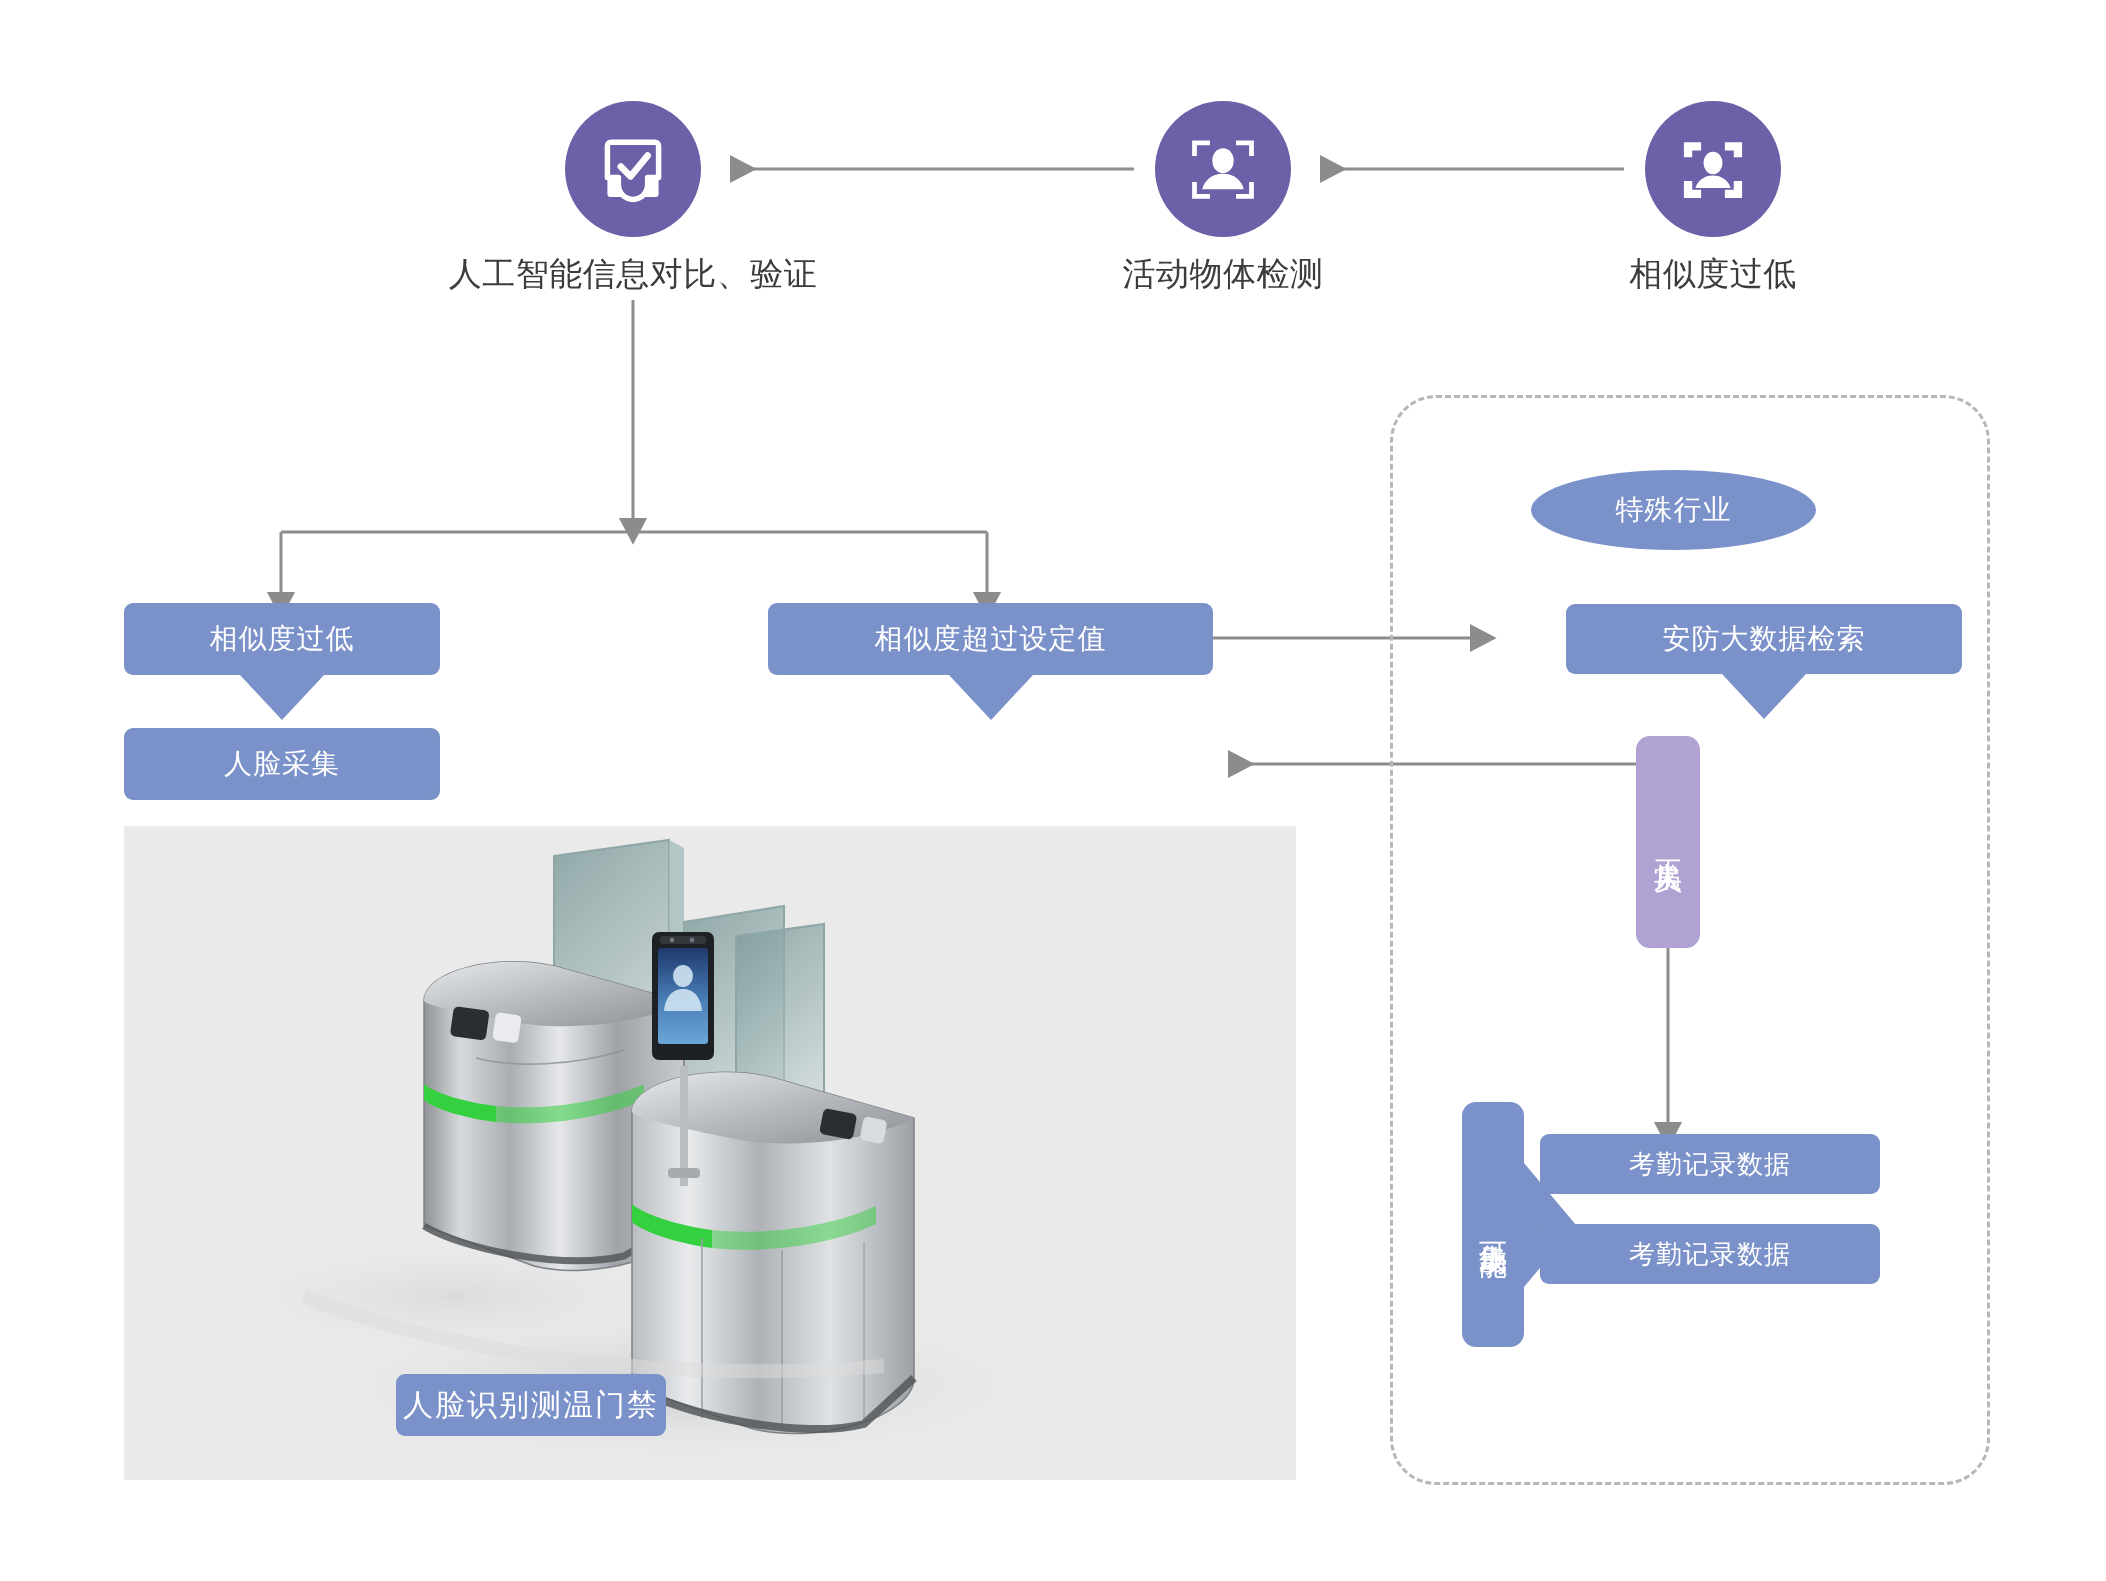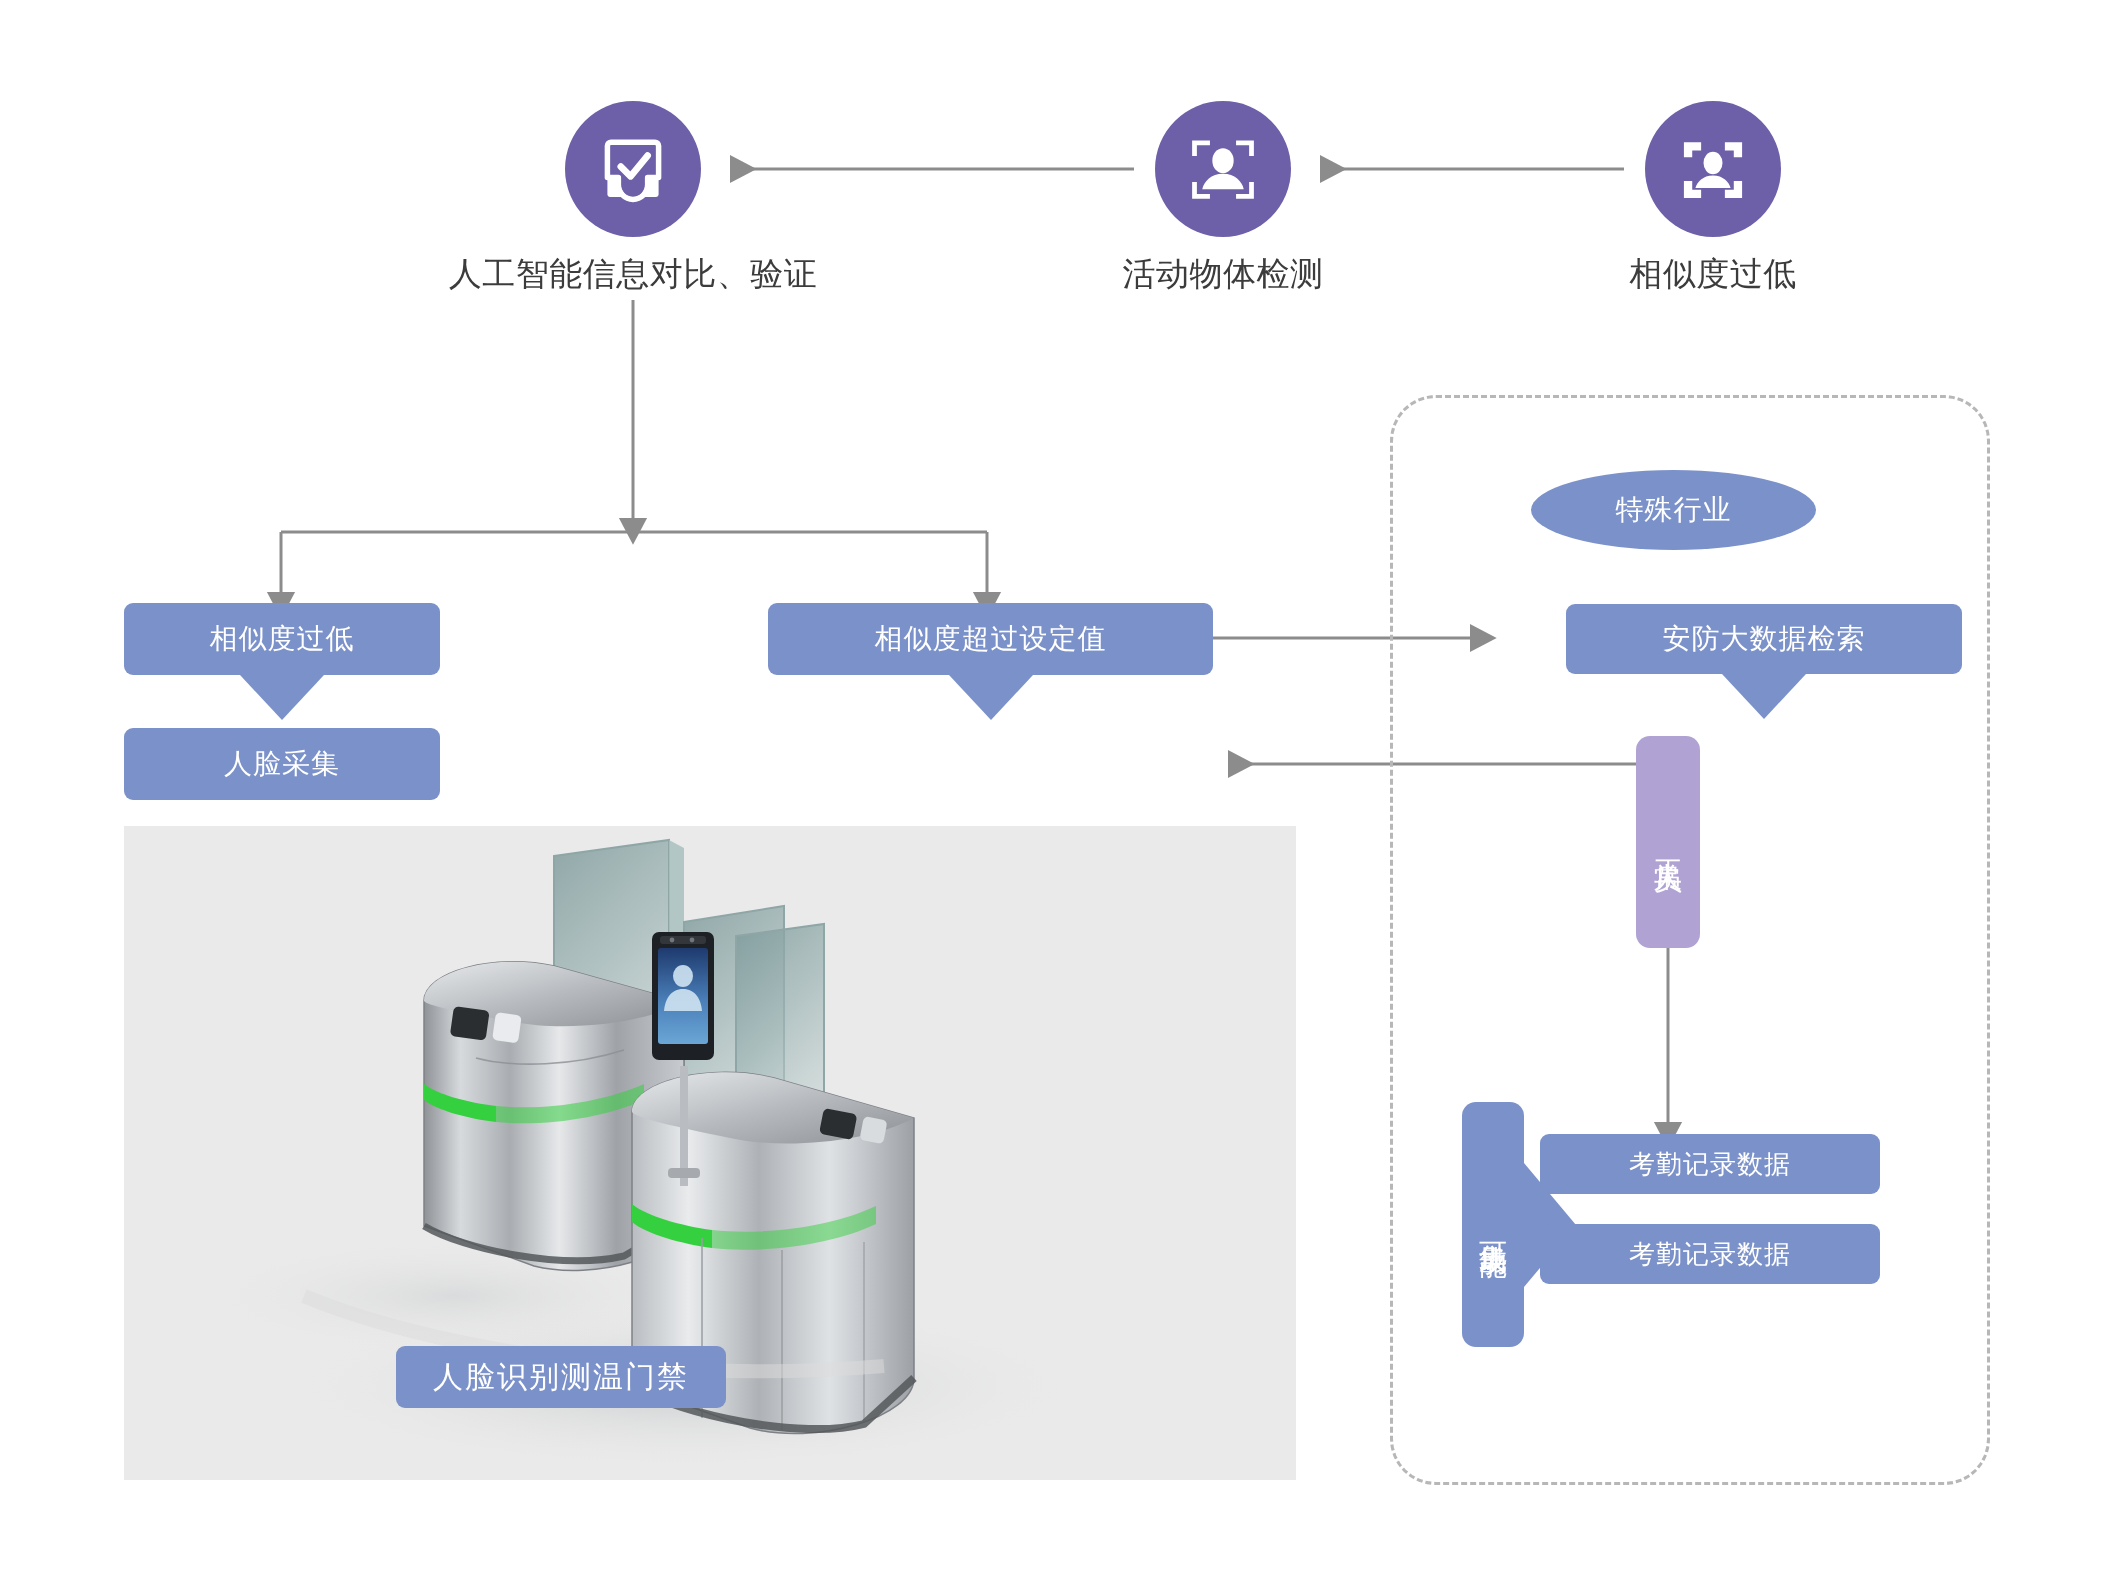--- a/index.html
+++ b/index.html
@@ -307,16 +307,16 @@
       <ellipse cx="559" cy="150" rx="10" ry="11" fill="#cfe3f2" opacity="0.9"></ellipse>
       <path d="M559 163 c-12 0 -18 10 -19 22 h38 c-1 -12 -7 -22 -19 -22 z" fill="#cfe3f2" opacity="0.9"></path>
       <rect x="536" y="110" width="46" height="8" rx="3" fill="#33373c"></rect>
       <circle cx="548" cy="114" r="2.4" fill="#6f767d"></circle>
       <circle cx="568" cy="114" r="2.4" fill="#6f767d"></circle>
 
       <path d="M180 470 C300 520 520 560 760 540" stroke="#dcdcdc" stroke-width="14" fill="none" opacity="0.5"></path>
     </svg>
 
     
-    <div class="caption-box" style="left:272px; top:520px; width:330px; height:62px; position:absolute;">人脸识别测温门禁</div>
+    <div class="caption-box" style="left:272px; top:548px; width:270px; height:62px; position:absolute;">人脸识别测温门禁</div>
   </div>
 
 </div>
 
 </body></html>

